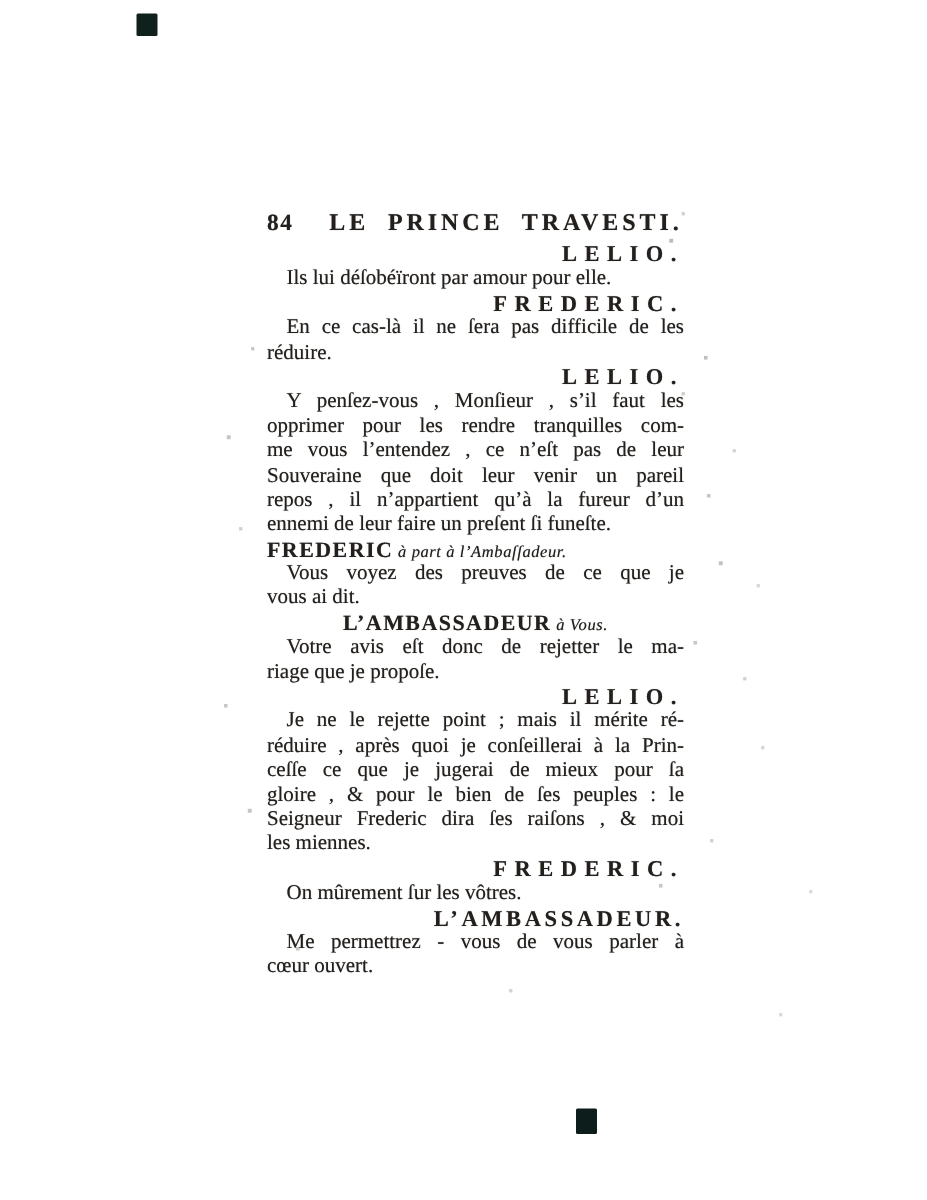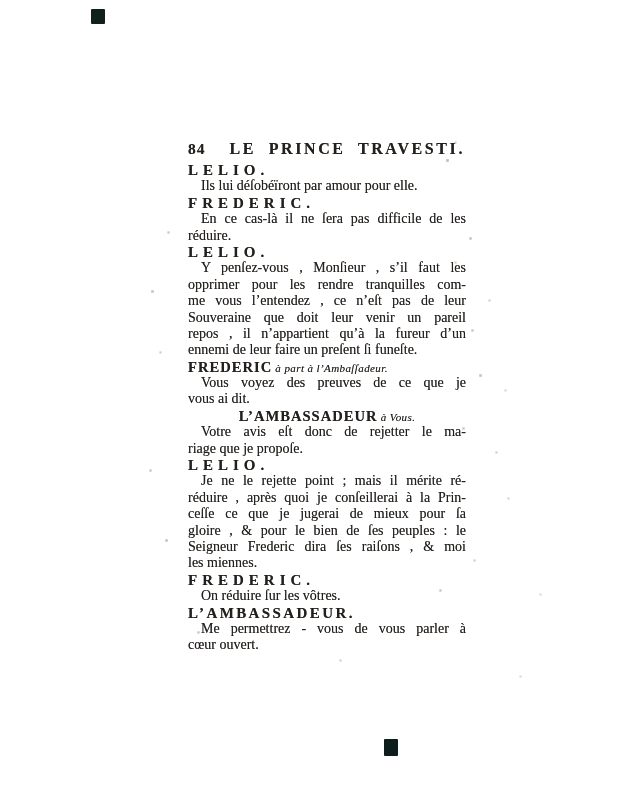--- a/index.html
+++ b/index.html
@@ -7,21 +7,21 @@
   body {
     position: relative;
     width: 618px;
     height: 800px;
     overflow: hidden;
     font-family: "Liberation Serif", "DejaVu Serif", serif;
     color: #221f1c;
   }
   .page-scan {
     position: absolute;
-    left: 188px;
+    left: 178px;
     top: 140px;
     width: 278px;
     text-shadow: 0 0 0.55px rgba(32, 28, 24, 0.6);
   }
   .running-head {
     display: flex;
     align-items: baseline;
     gap: 24px;
     height: 17px;
     line-height: 17px;
@@ -35,21 +35,21 @@
   }
   .running-title {
     font-size: 16px;
     font-weight: 700;
     letter-spacing: 2.6px;
     word-spacing: 6px;
   }
   .speaker-heading {
     height: 16.4px;
     line-height: 16.4px;
-    text-align: left;
+    text-align: right;
     font-size: 15px;
     font-weight: 700;
     letter-spacing: 5px;
     white-space: nowrap;
     font-family: Liberation Serif, serif;
   }
   .speaker-heading.ls-narrow { letter-spacing: 2.4px; }
   .speaker-line {
     height: 16.4px;
     line-height: 16.4px;
@@ -143,21 +143,21 @@
       <div class="line first">Votre avis eſt donc de rejetter le ma-</div>
       <div class="line last">riage que je propoſe.</div>
       <div class="speaker-heading">LELIO.</div>
       <div class="line first">Je ne le rejette point ; mais il mérite ré-</div>
       <div class="line">réduire , après quoi je conſeillerai à la Prin-</div>
       <div class="line">ceſſe ce que je jugerai de mieux pour ſa</div>
       <div class="line">gloire , &amp; pour le bien de ſes peuples : le</div>
       <div class="line">Seigneur Frederic dira ſes raiſons , &amp; moi</div>
       <div class="line last">les miennes.</div>
       <div class="speaker-heading">FREDERIC.</div>
-      <div class="line first last">On réduire ſur les vôtres.</div>
+      <div class="line first last">On mûrement ſur les vôtres.</div>
       <div class="speaker-heading ls-narrow">L’AMBASSADEUR.</div>
       <div class="line first">Me permettrez - vous de vous parler à</div>
       <div class="line last">cœur ouvert.</div>
     </div>
 </div>
 
 <div class="artifact" style="left: 91px; top: 9px; width: 14px; height: 15px; background: rgb(16, 32, 29);"></div>
 <div class="artifact" style="left: 384px; top: 739px; width: 14px; height: 17px; background: rgb(13, 29, 27);"></div>
 
 </body></html>

